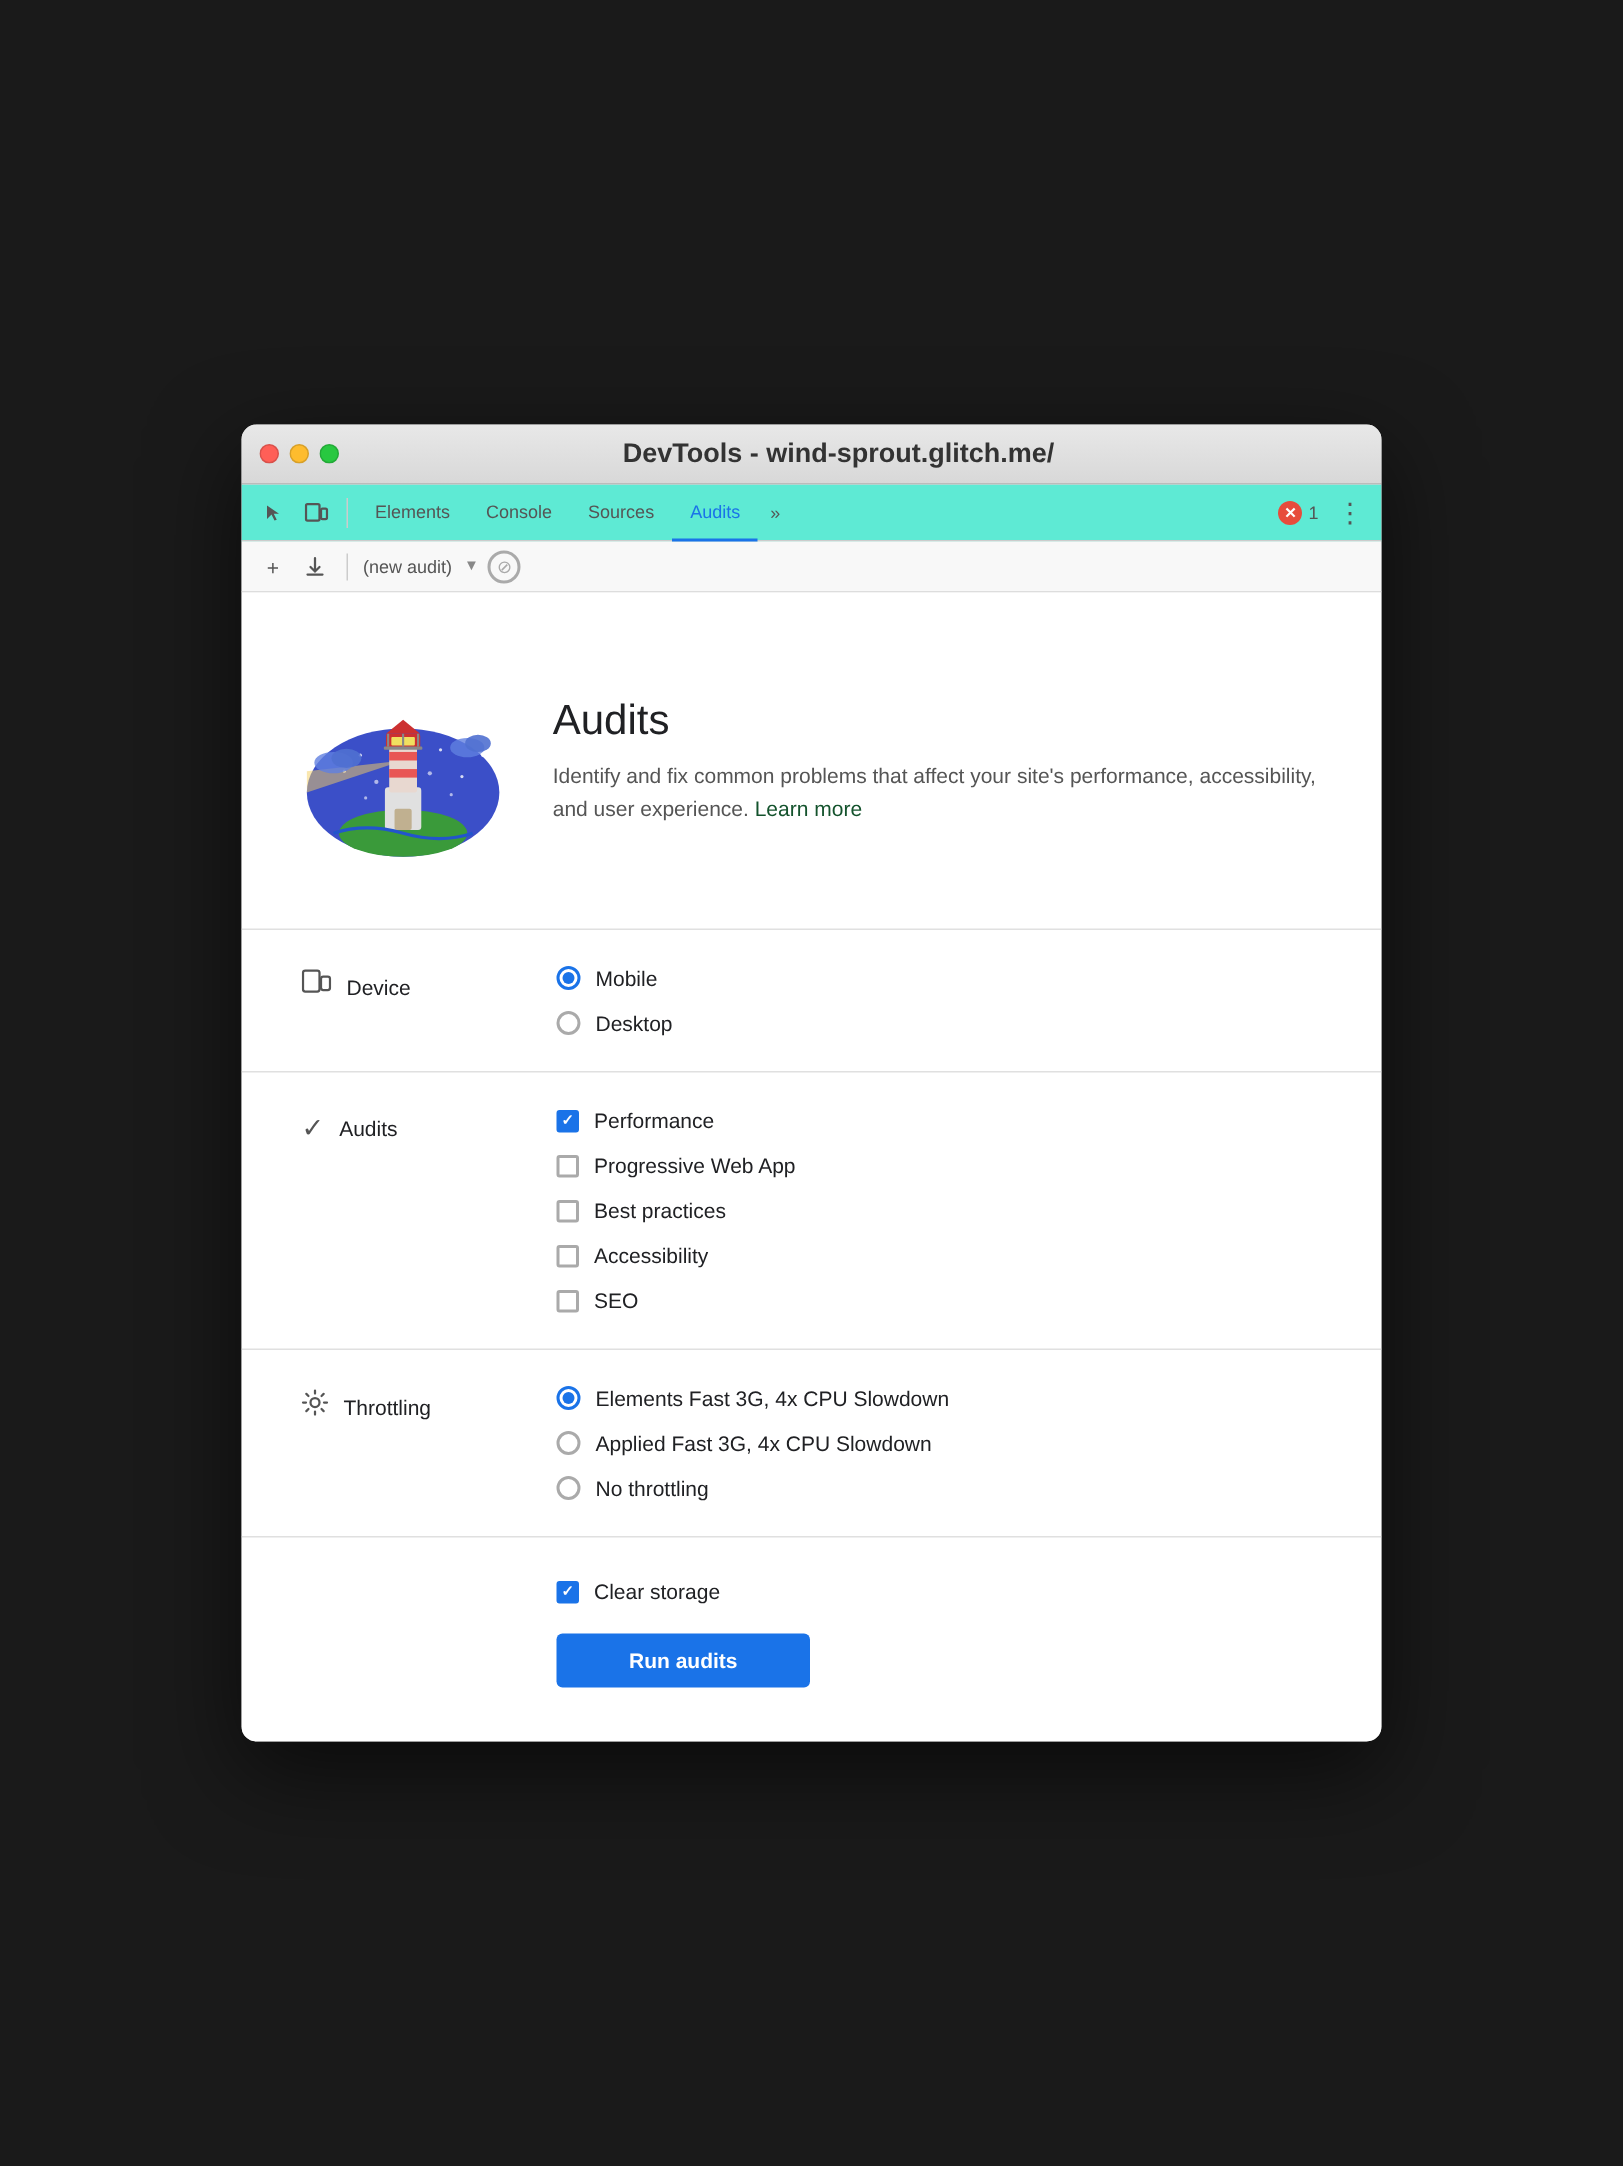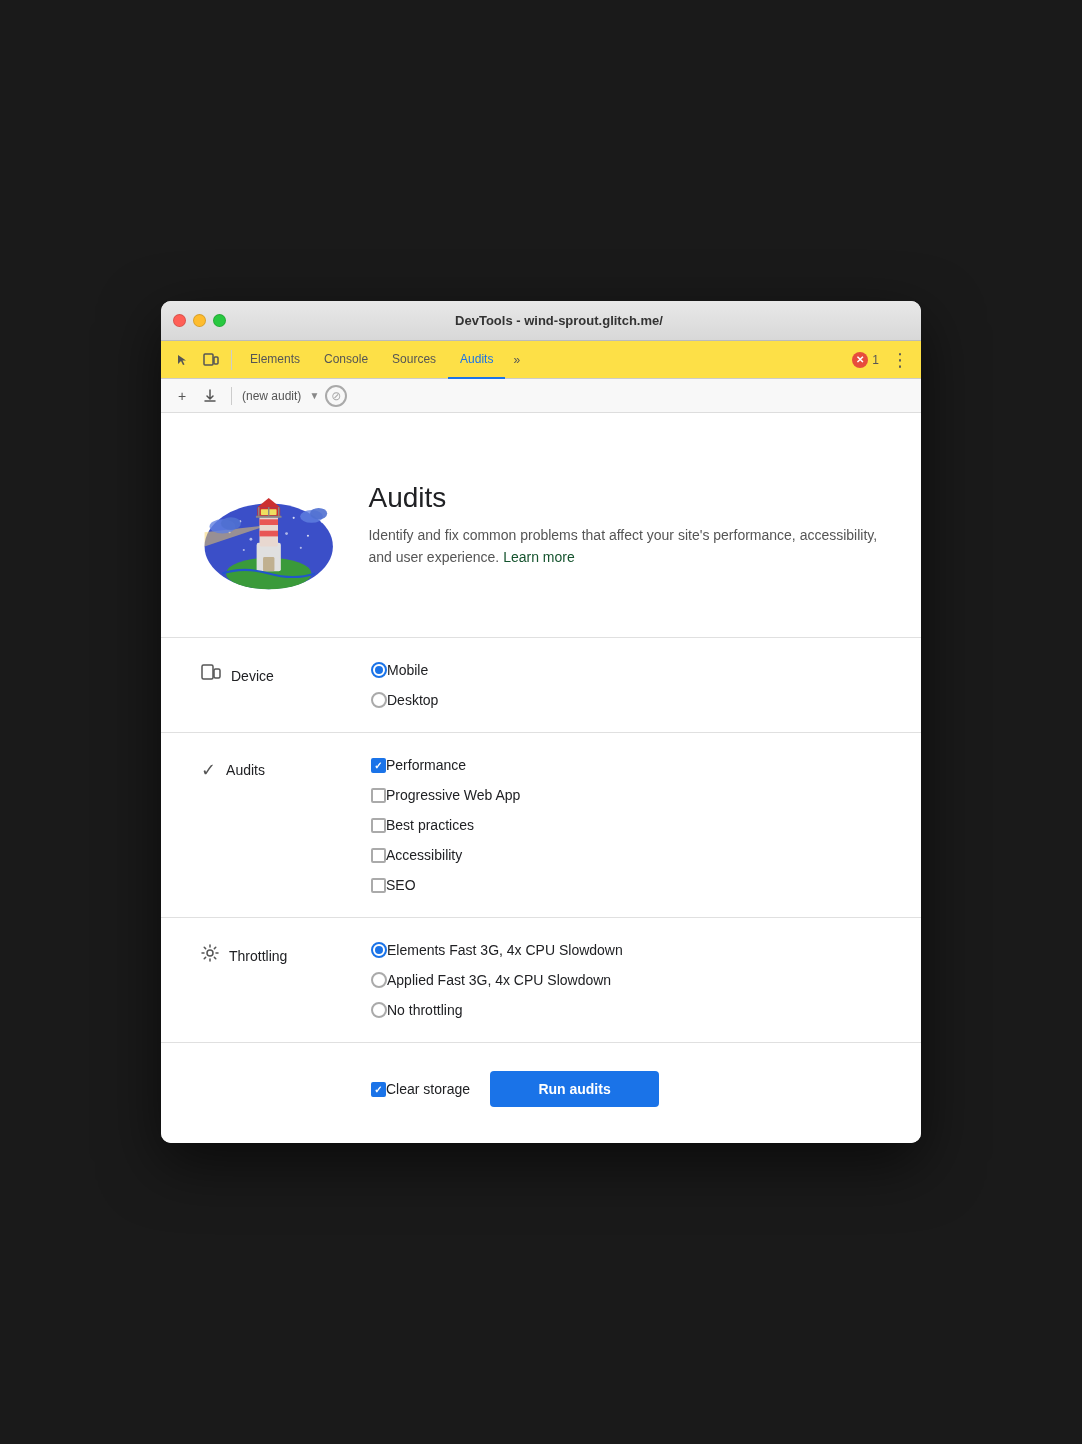--- a/index.html
+++ b/index.html
@@ -26,21 +26,21 @@
       background: linear-gradient(180deg, #e8e8e8 0%, #d8d8d8 100%);
       height: 40px;
       display: flex;
       align-items: center;
       justify-content: center;
       position: relative;
       border-bottom: 1px solid #bbb;
     }
 
     .titlebar-title {
-      font-size: 13px;
+      font-size: 18px;
       font-weight: 600;
       color: #333;
       padding-left: 36px;
     }
 
     .traffic-lights {
       position: absolute;
       left: 12px;
       display: flex;
       gap: 7px;
@@ -52,21 +52,21 @@
       border-radius: 50%;
       border: 1px solid rgba(0,0,0,0.15);
     }
 
     .tl-red { background: #ff5f57; }
     .tl-yellow { background: #febc2e; }
     .tl-green { background: #28c840; }
 
     
     .devtools-tabs {
-      background: #fde047;
+      background: #5eead4;
       display: flex;
       align-items: center;
       height: 38px;
       padding: 0 8px;
       border-bottom: 1px solid #ccc;
       gap: 0;
     }
 
     .devtools-icon-btn {
       width: 28px;
@@ -265,20 +265,21 @@
 
     .section-options {
       display: flex;
       flex-direction: column;
       gap: 14px;
     }
 
     .radio-option, .checkbox-option {
       display: flex;
       align-items: center;
+      gap: 10px;
       font-size: 14px;
       color: #202124;
       cursor: pointer;
     }
 
     
     .custom-radio {
       width: 16px;
       height: 16px;
       border-radius: 50%;
@@ -551,21 +552,21 @@
           <span>Applied Fast 3G, 4x CPU Slowdown</span>
         </div>
         <div class="radio-option">
           <div class="custom-radio"></div>
           <span>No throttling</span>
         </div>
       </div>
     </div>
 
     <div class="bottom-section">
-      <div style="margin-left: 170px; display: flex; flex-direction: row; gap: 20px;">
+      <div style="margin-left: 170px; display: flex; flex-direction: column; gap: 20px;">
         <div class="checkbox-option">
           <div class="custom-checkbox checked"></div>
           <span>Clear storage</span>
         </div>
         <button class="run-audits-btn">Run audits</button>
       </div>
     </div>
 
   </div>
 </div>

